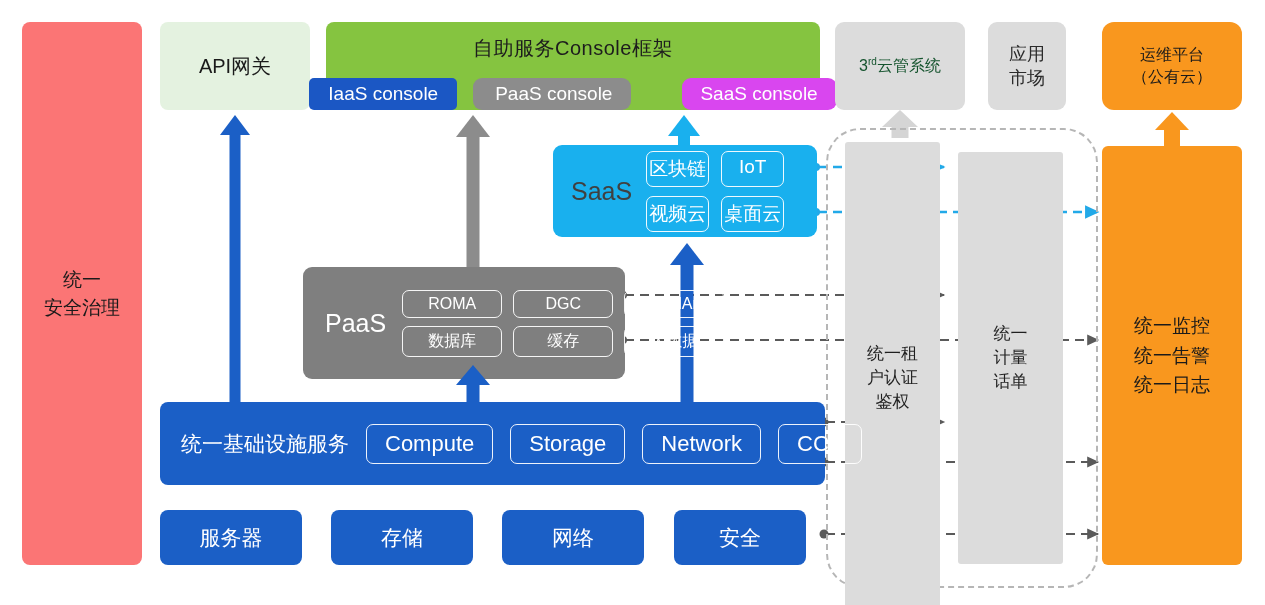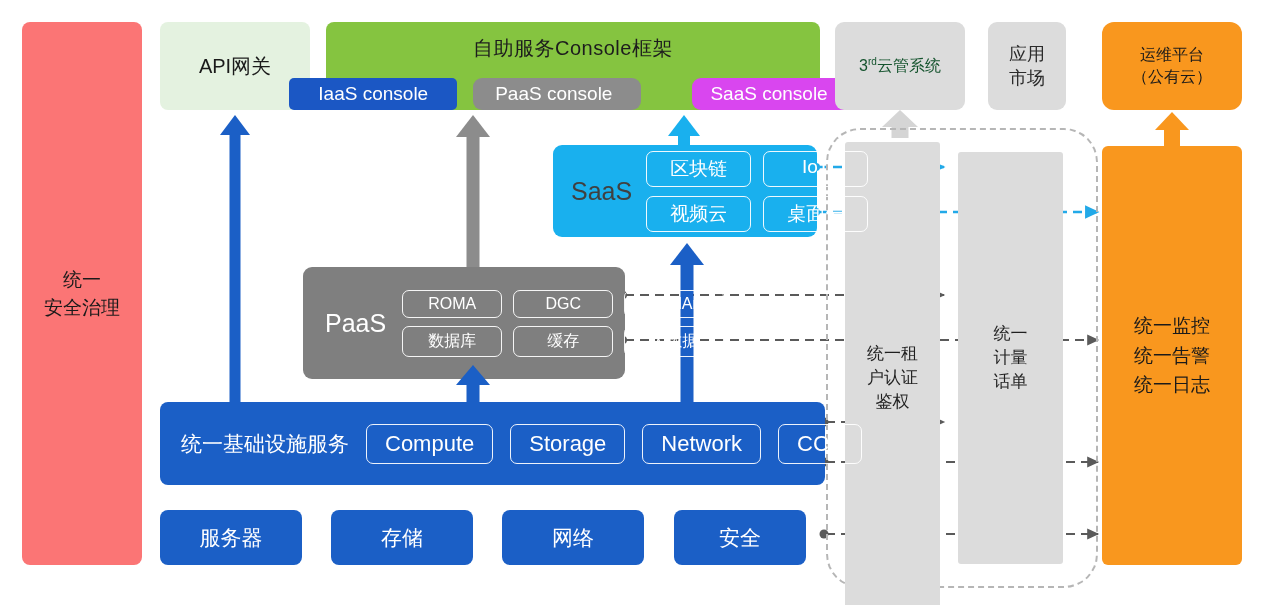--- a/index.html
+++ b/index.html
@@ -10,40 +10,40 @@
   
   .security{background:#fb7575;border-radius:8px;color:#1a1a1a;font-size:19px;line-height:1.45;font-weight:400;}
 
   
   .apigw{background:#e4f2e0;border-radius:8px;color:#1a1a1a;font-size:20px;}
 
   
   .console-frame{background:#85c440;border-radius:8px;flex-direction:column;justify-content:flex-start;padding-top:13px;}
   .console-title{color:#1d1d1d;font-size:20px;letter-spacing:.5px;}
   .console-chips{display:flex;gap:16px;margin-top:16px;}
-  .chip{border-radius:5px;padding:5px 29px;font-size:19px;color:#fff;white-space:nowrap;}
+  .chip{border-radius:5px;padding:5px 19px;font-size:19px;color:#fff;white-space:nowrap;}
   .chip.iaas{background:#1b57c4;}
   .chip.paas{background:#8c8c8c;}
   .chip.saas{background:#d946ef;margin-left:35px;}
 
   
   .greybox{background:#dcdcdc;border-radius:9px;color:#14532d;font-size:16px;line-height:1.35;}
   .greybox.market{font-size:18px;color:#2b2b2b;}
   .greybox sup{font-size:10px;vertical-align:super;}
 
   
   .opshead{background:#f9971e;border-radius:12px;color:#1a1a1a;font-size:16px;line-height:1.4;}
   .opsbody{background:#f9971e;border-radius:6px;color:#1a1a1a;font-size:19px;line-height:1.55;}
 
   
   .saas{background:#19b0ee;border-radius:9px;justify-content:flex-start;padding-left:18px;gap:14px;}
   .saas .lbl{color:#404040;font-size:25px;}
   .saasgrid{display:grid;grid-template-columns:auto auto;gap:9px 12px;}
   .pill{border:1.6px solid rgba(255,255,255,.92);border-radius:7px;color:#fff;font-size:19px;
-        padding:4px 23px;text-align:center;white-space:nowrap;background:transparent;}
+        padding:4px 2px;text-align:center;white-space:nowrap;background:transparent;}
 
   
   .paas{background:#7f7f7f;border-radius:9px;justify-content:flex-start;padding-left:22px;gap:16px;}
   .paas .lbl{color:#fff;font-size:25px;}
   .paasgrid{display:grid;grid-template-columns:repeat(3,auto);gap:8px 11px;}
   .paasgrid .pill{font-size:16px;padding:4px 12px;min-width:74px;}
 
   
   .iaasbar{background:#1b5fc6;border-radius:8px;justify-content:flex-start;padding-left:21px;gap:17px;}
   .iaasbar .lbl{color:#fff;font-size:21px;white-space:nowrap;}

